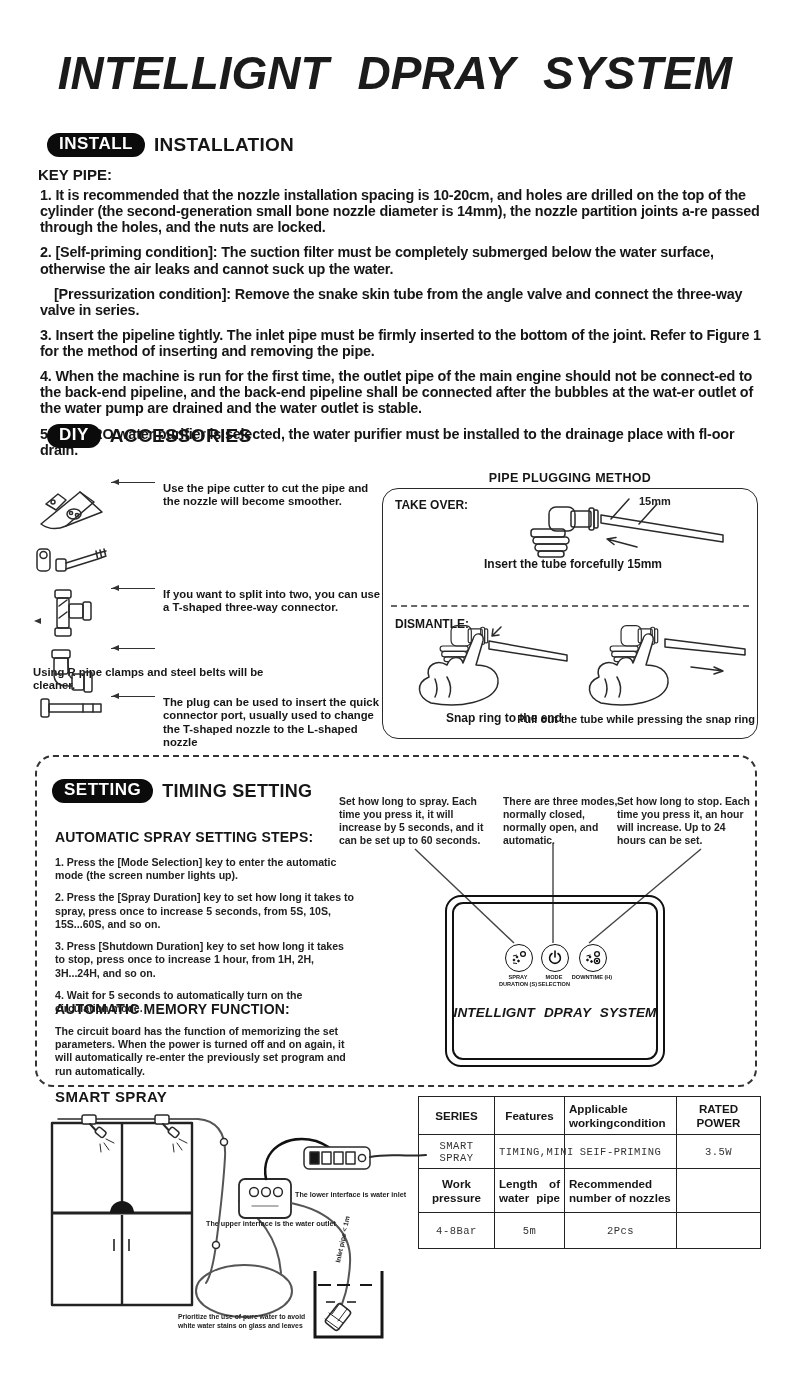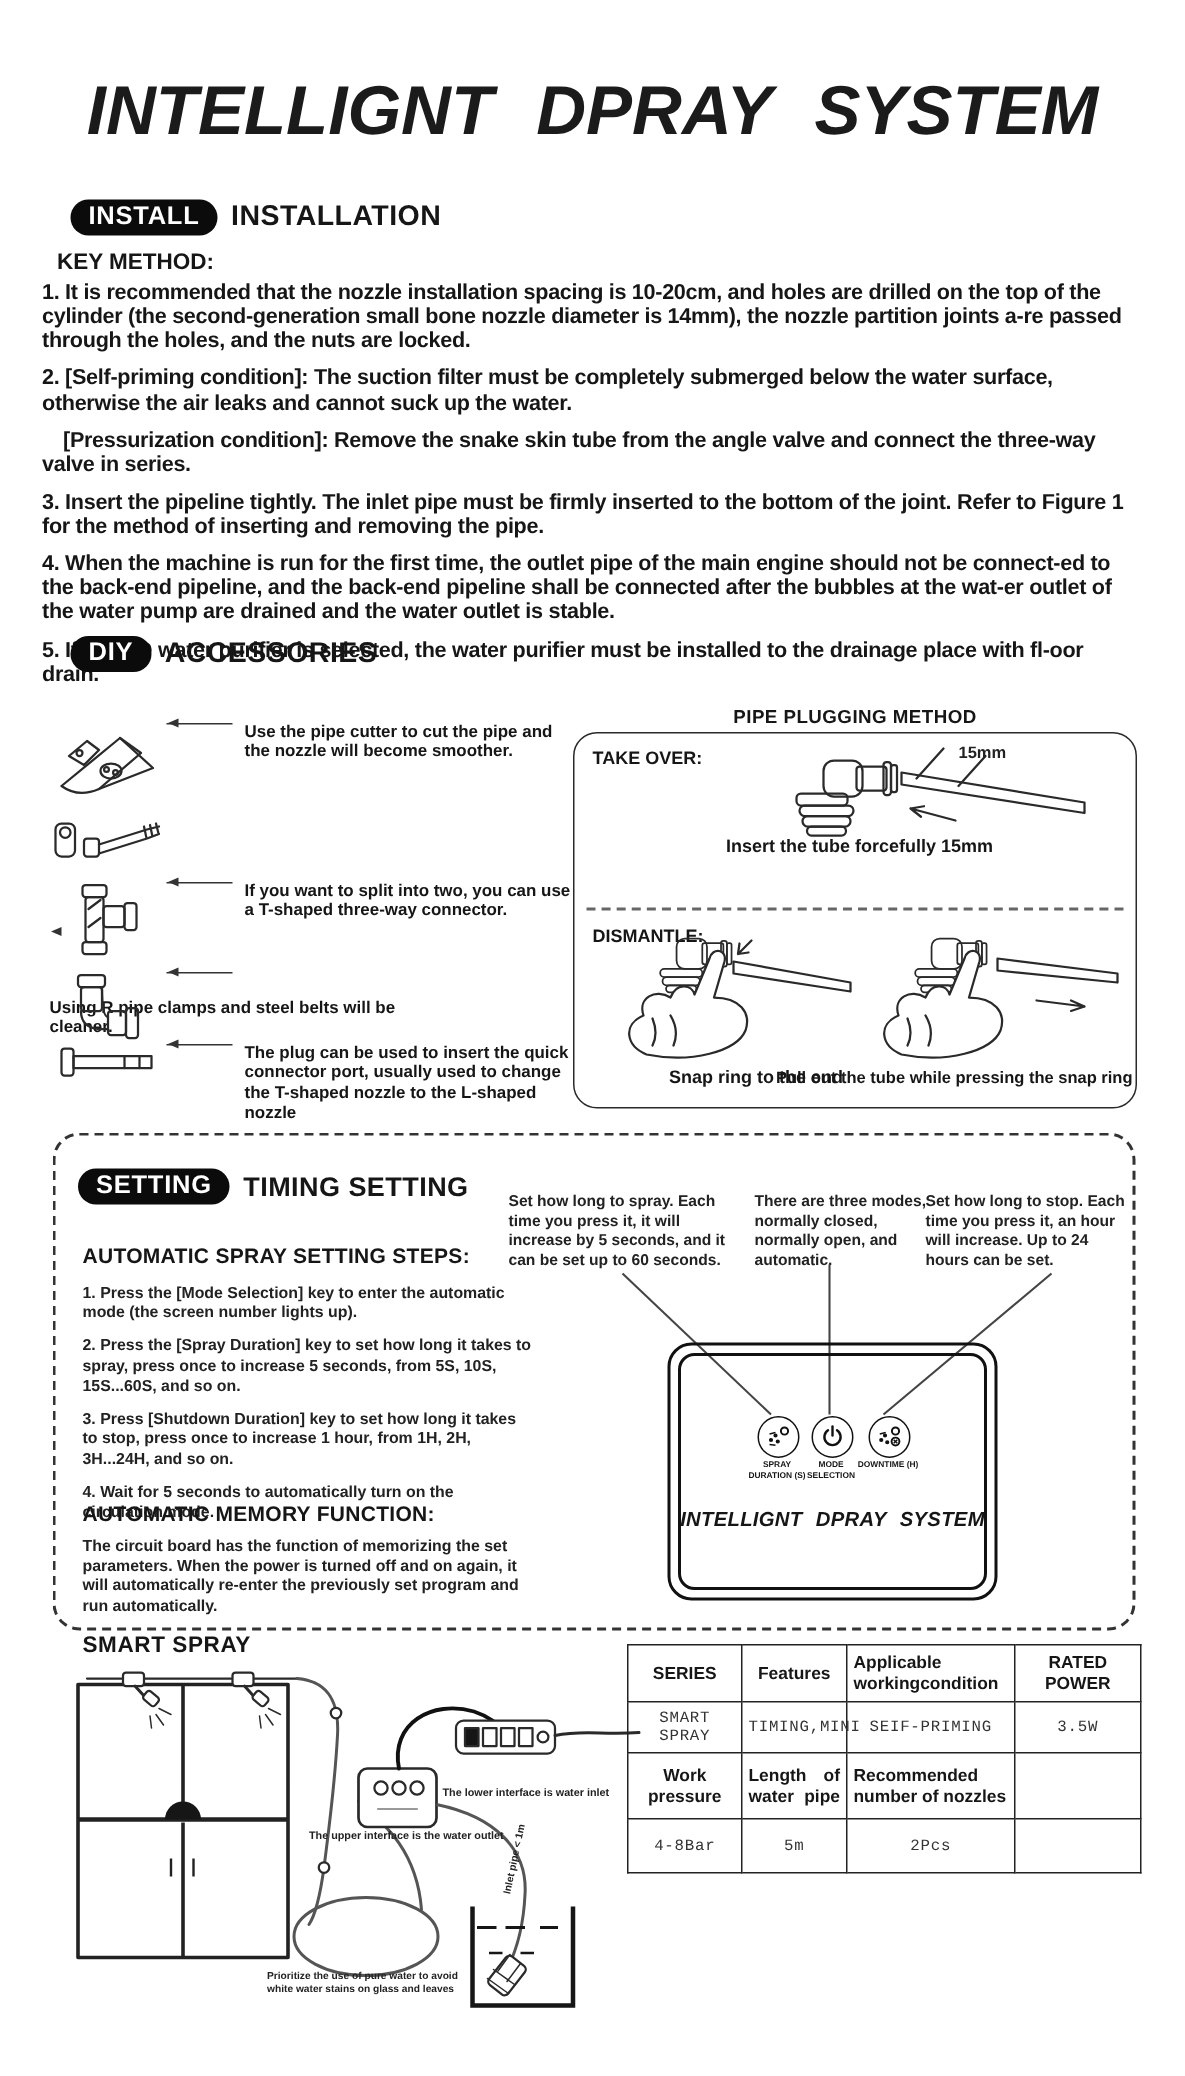--- a/index.html
+++ b/index.html
@@ -72,23 +72,23 @@
 
 <div class="page">
 
   <div class="abs doc-title">INTELLIGNT  DPRAY  SYSTEM</div>
 
   <div class="abs sec-head" style="top:133px;left:47px;">
     <span class="pill">INSTALL</span>
     <span class="sec-title">INSTALLATION</span>
   </div>
 
-  <div class="abs kp-label" style="top:166px;left:38px;">KEY METHOD:</div>
-
-  <div class="abs kp" style="top:187px;left:28px;width:722px;">
+  <div class="abs kp-label" style="top:166px;left:38px;">KEY PIPE:</div>
+
+  <div class="abs kp" style="top:187px;left:40px;width:722px;">
     <p>1. It is recommended that the nozzle installation spacing is 10-20cm, and holes are drilled on the top of the cylinder (the second-generation small bone nozzle diameter is 14mm), the nozzle partition joints a-re passed through the holes, and the nuts are locked.</p>
     <p>2. [Self-priming condition]: The suction filter must be completely submerged below the water surface, otherwise the air leaks and cannot suck up the water.</p>
     <p class="indent" style="margin-top:0;">[Pressurization condition]: Remove the snake skin tube from the angle valve and connect the three-way valve in series.</p>
     <p>3. Insert the pipeline tightly. The inlet pipe must be firmly inserted to the bottom of the joint. Refer to Figure 1 for the method of inserting and removing the pipe.</p>
     <p>4. When the machine is run for the first time, the outlet pipe of the main engine should not be connect-ed to the back-end pipeline, and the back-end pipeline shall be connected after the bubbles at the wat-er outlet of the water pump are drained and the water outlet is stable.</p>
     <p>5. If the RO water purifier is selected, the water purifier must be installed to the drainage place with fl-oor drain.</p>
   </div>
 
   <div class="abs sec-head" style="top:424px;left:47px;">
     <span class="pill">DIY</span>

